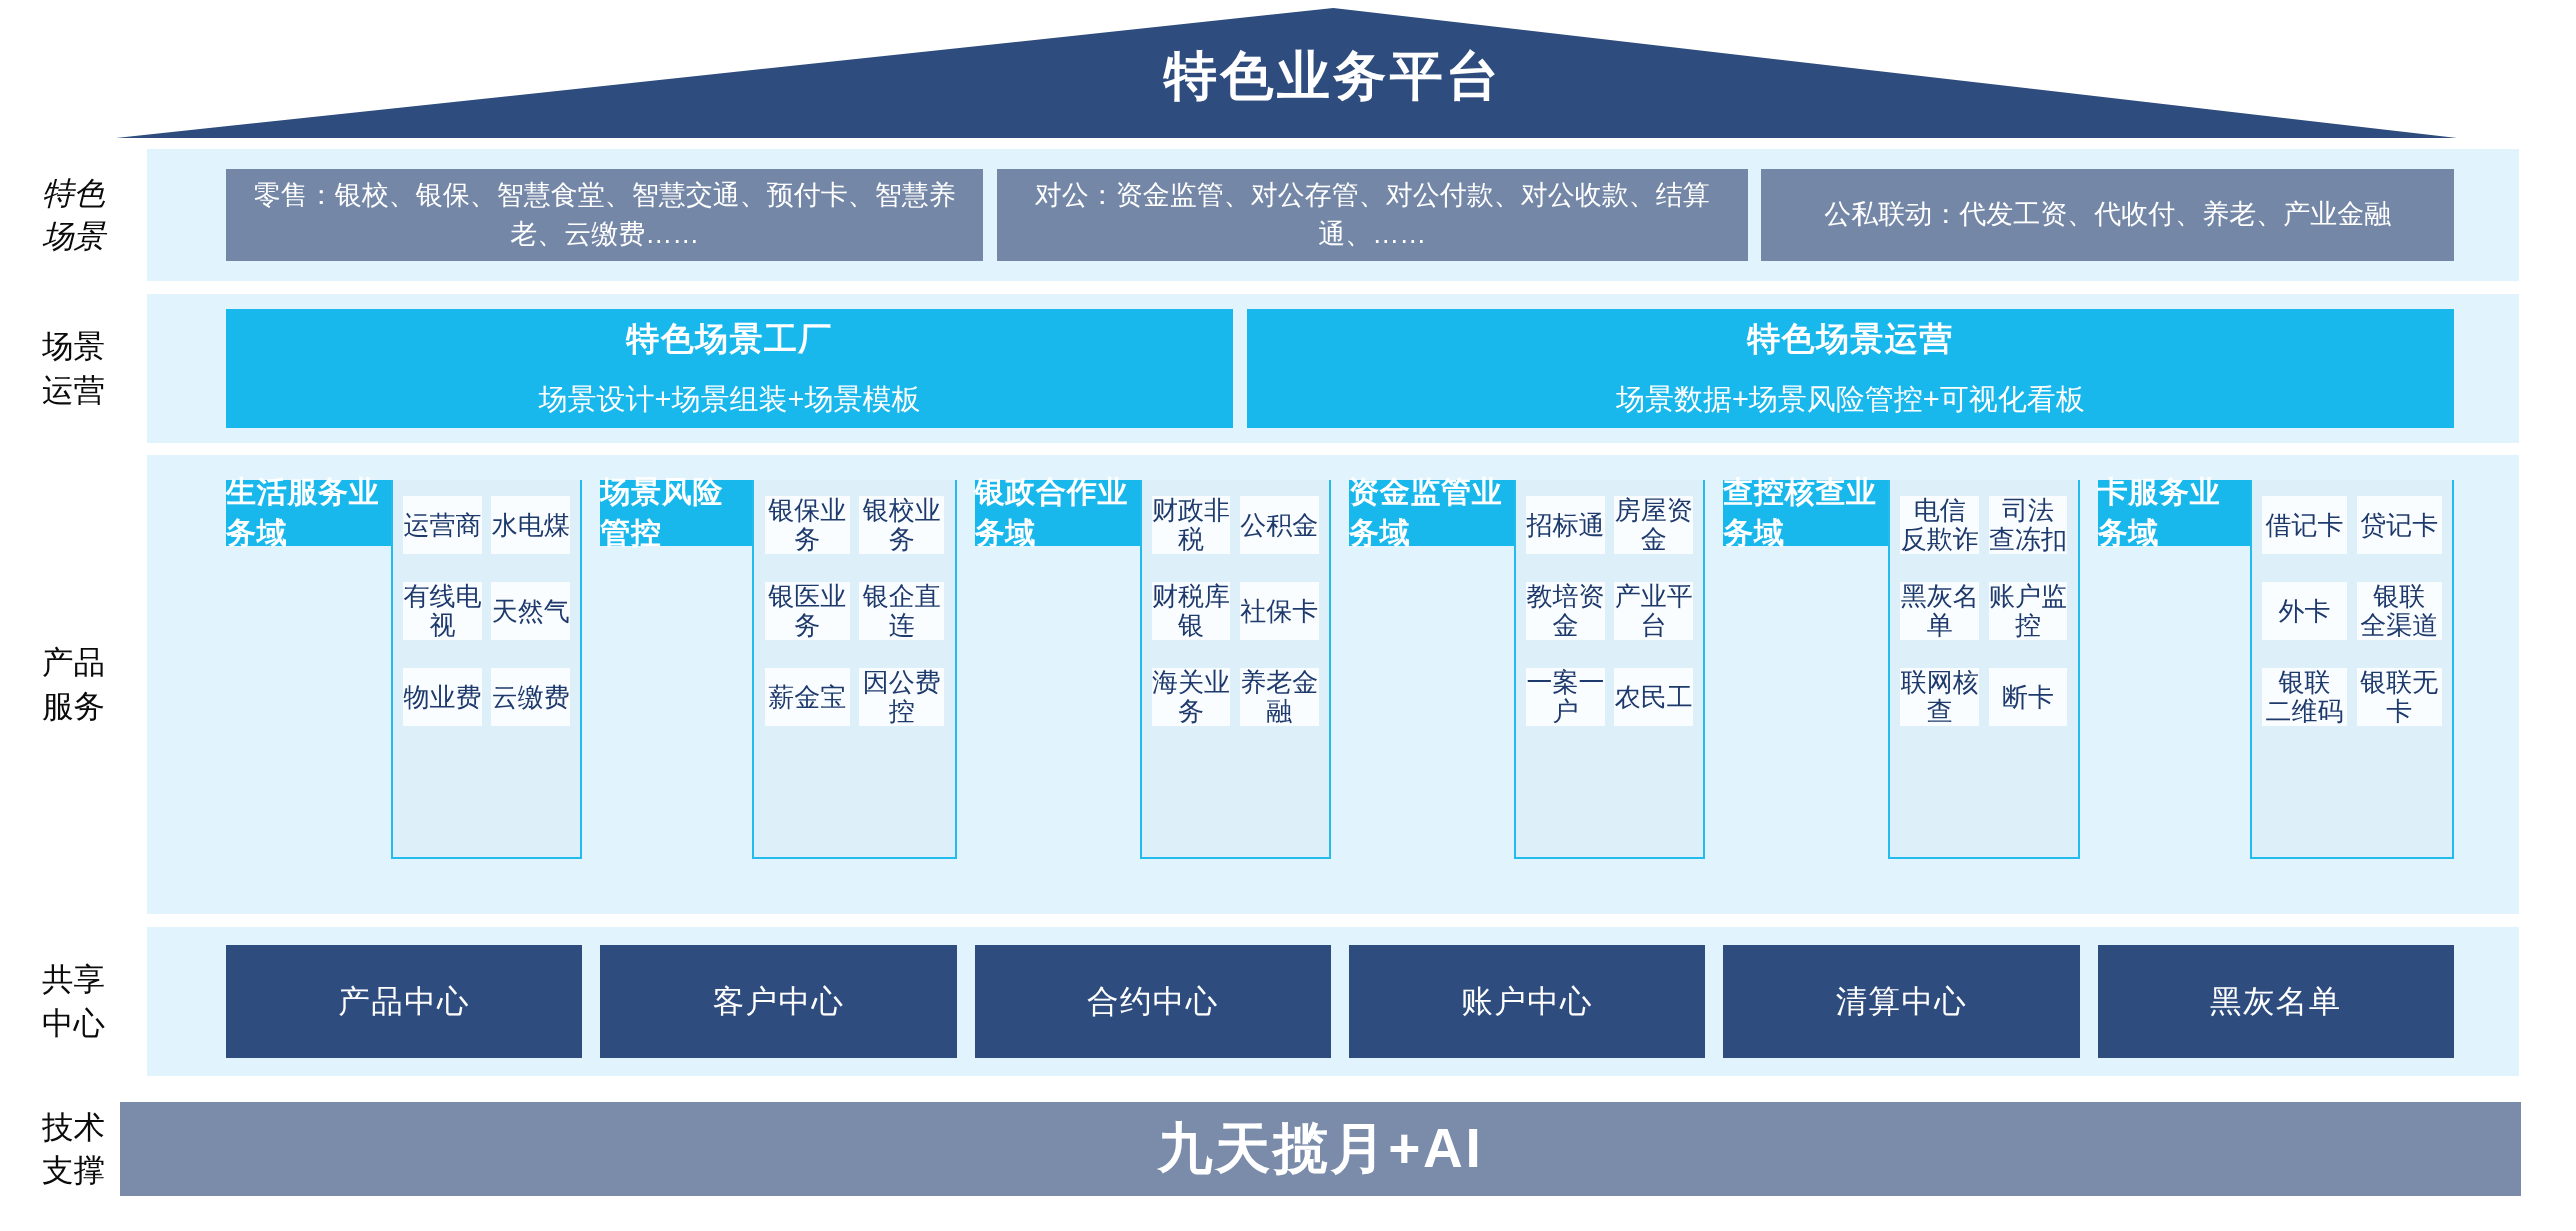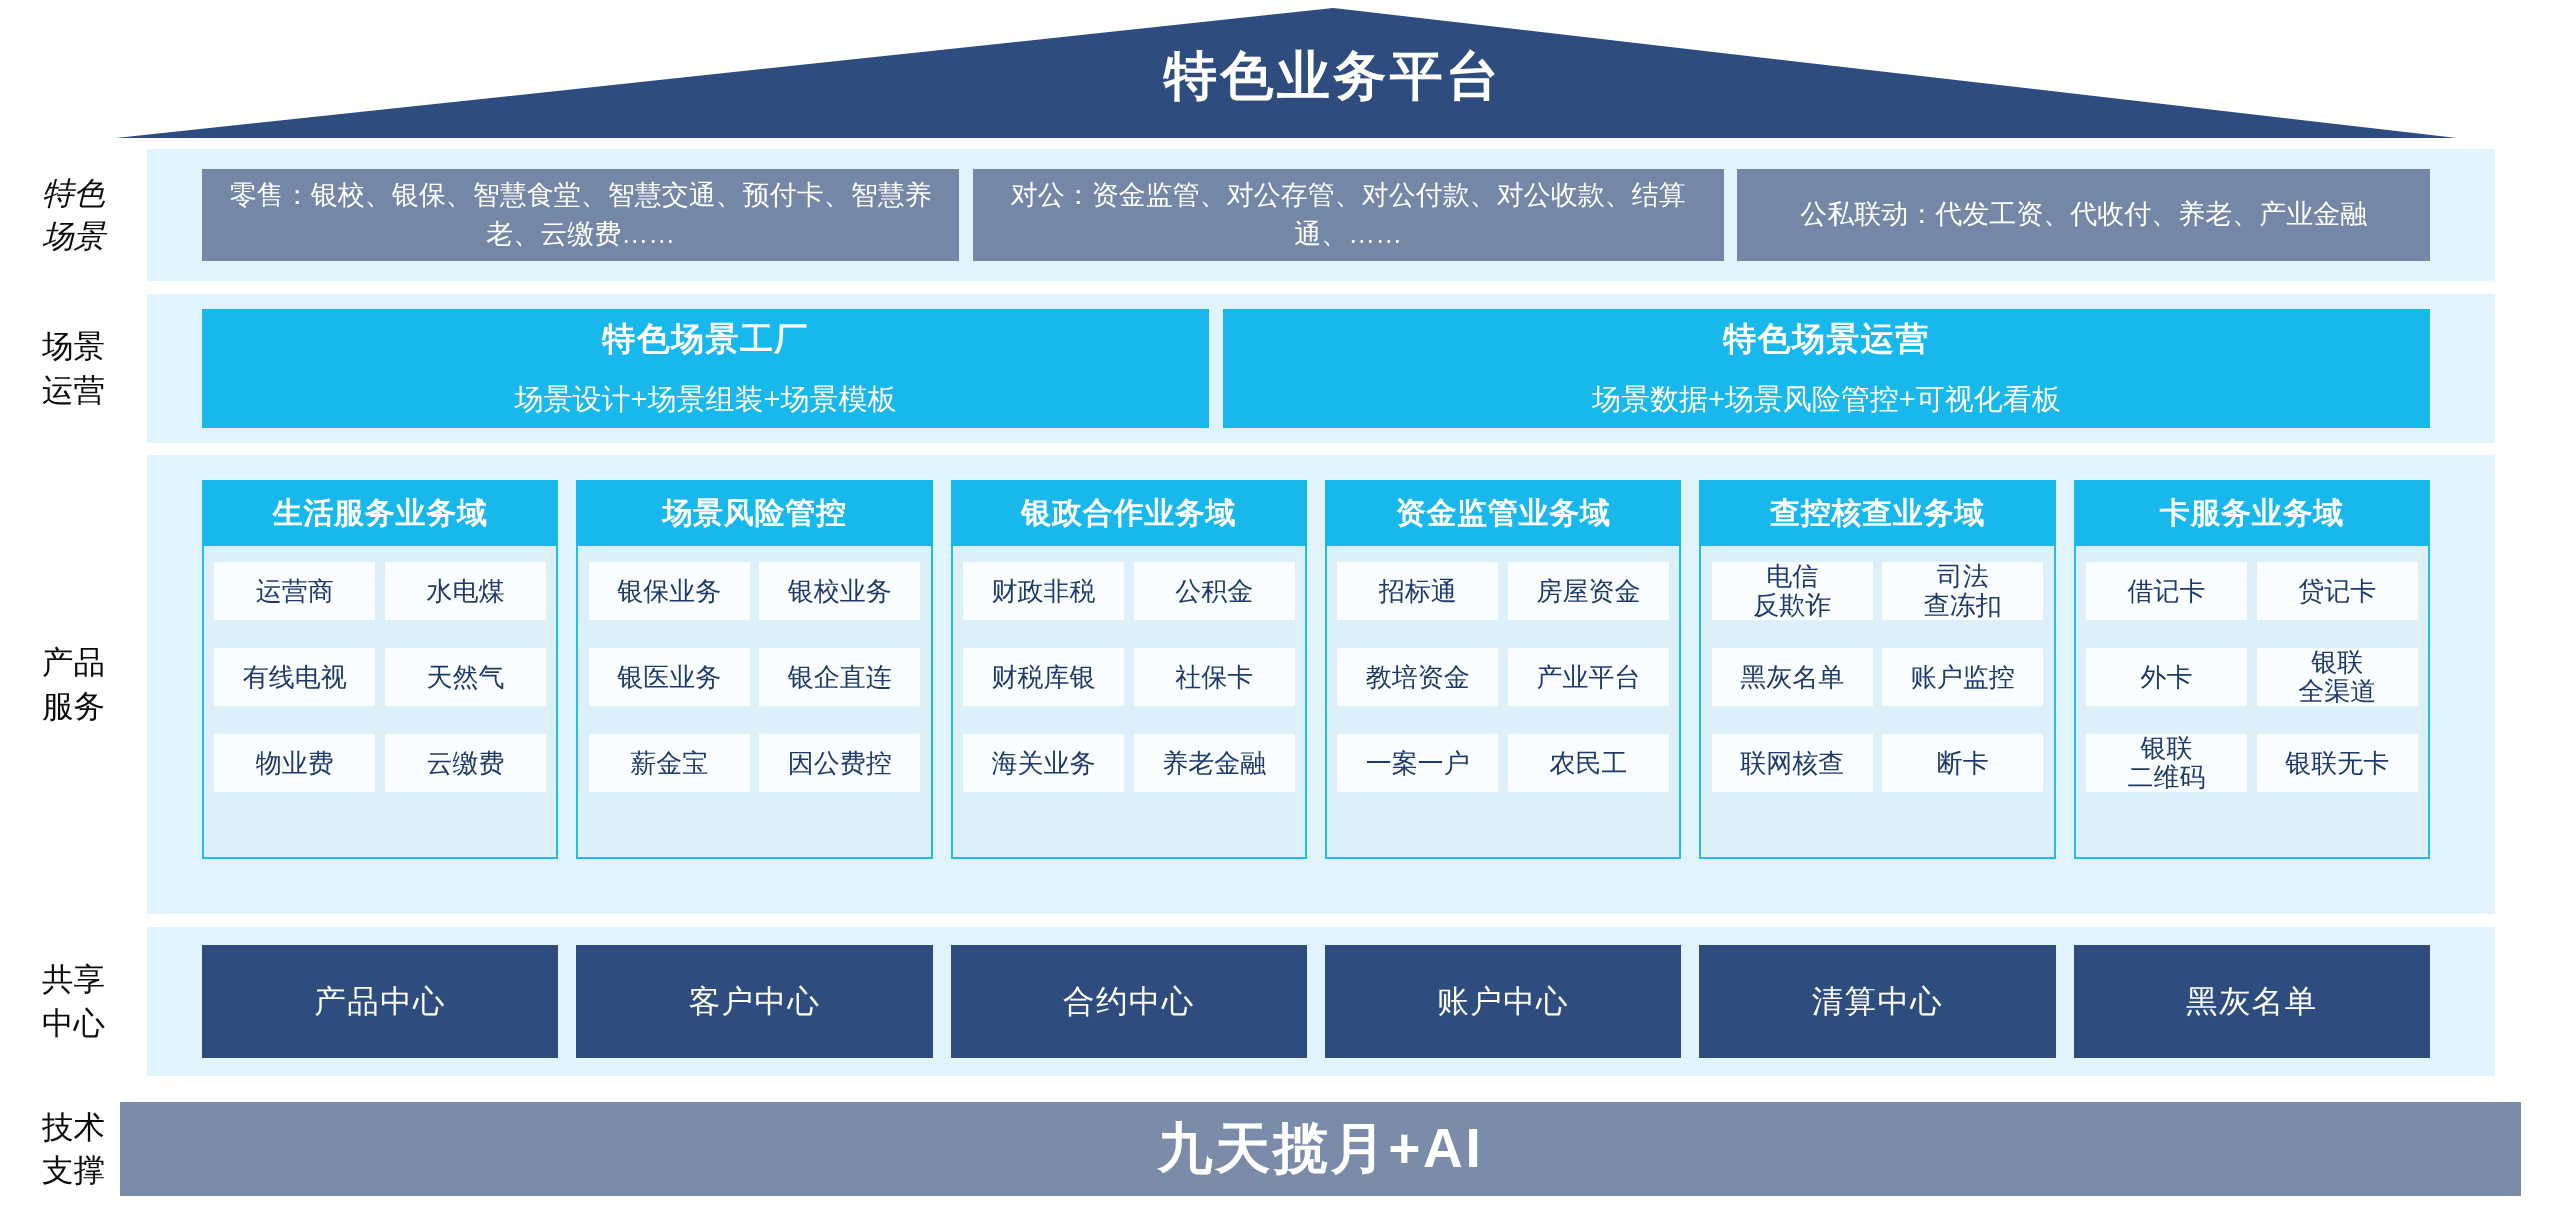--- a/index.html
+++ b/index.html
@@ -47,21 +47,21 @@
   .l1 { top: 149px;  height: 132px; font-style: italic; }
   .l2 { top: 294px;  height: 149px; }
   .l3 { top: 455px;  height: 459px; }
   .l4 { top: 927px; height: 149px; }
   .l5 { top: 1102px; height: 94px; }
 
   
   .panel {
     position: absolute;
     left: 147px; width: 2228px;
-    padding: 0 65px 0 55px;
+    padding: 0 65px 0 79px;
     background: #e1f3fc;
     display: flex;
   }
   .p1 { top: 149px;  height: 132px; align-items: center; gap: 13.7px; }
   .p2 { top: 294px;  height: 149px; align-items: center; gap: 13.7px; }
   .p3 { top: 455px;  height: 434px; padding-top: 25px; gap: 18px; align-items: flex-start; }
   .p4 { top: 927px; height: 149px; align-items: center; gap: 18px; }
 
   
   .gray-box {
@@ -92,21 +92,21 @@
     justify-content: center;
     gap: 18px;
     text-align: center;
   }
   .cb-factory { flex: 0 0 45.2%; }
   .cb-ops { flex: 1 1 auto; }
   .cyan-title { font-size: 33px; font-weight: bold; letter-spacing: 1.4px; }
   .cyan-sub { font-size: 29px; }
 
   
-  .col { flex: 1 1 0; display: flex; flex-direction: column; height: 379px; box-sizing: border-box; font-family: Liberation Serif, serif; }
+  .col { flex: 1 1 0; display: flex; flex-direction: row; height: 379px; box-sizing: border-box; font-family: Liberation Serif, serif; }
   .col-head {
     height: 66px;
     background: #18b7ec;
     color: #ffffff;
     font-size: 30px;
     font-weight: bold;
     display: flex;
     align-items: center;
     justify-content: center;
     letter-spacing: 0.7px;

